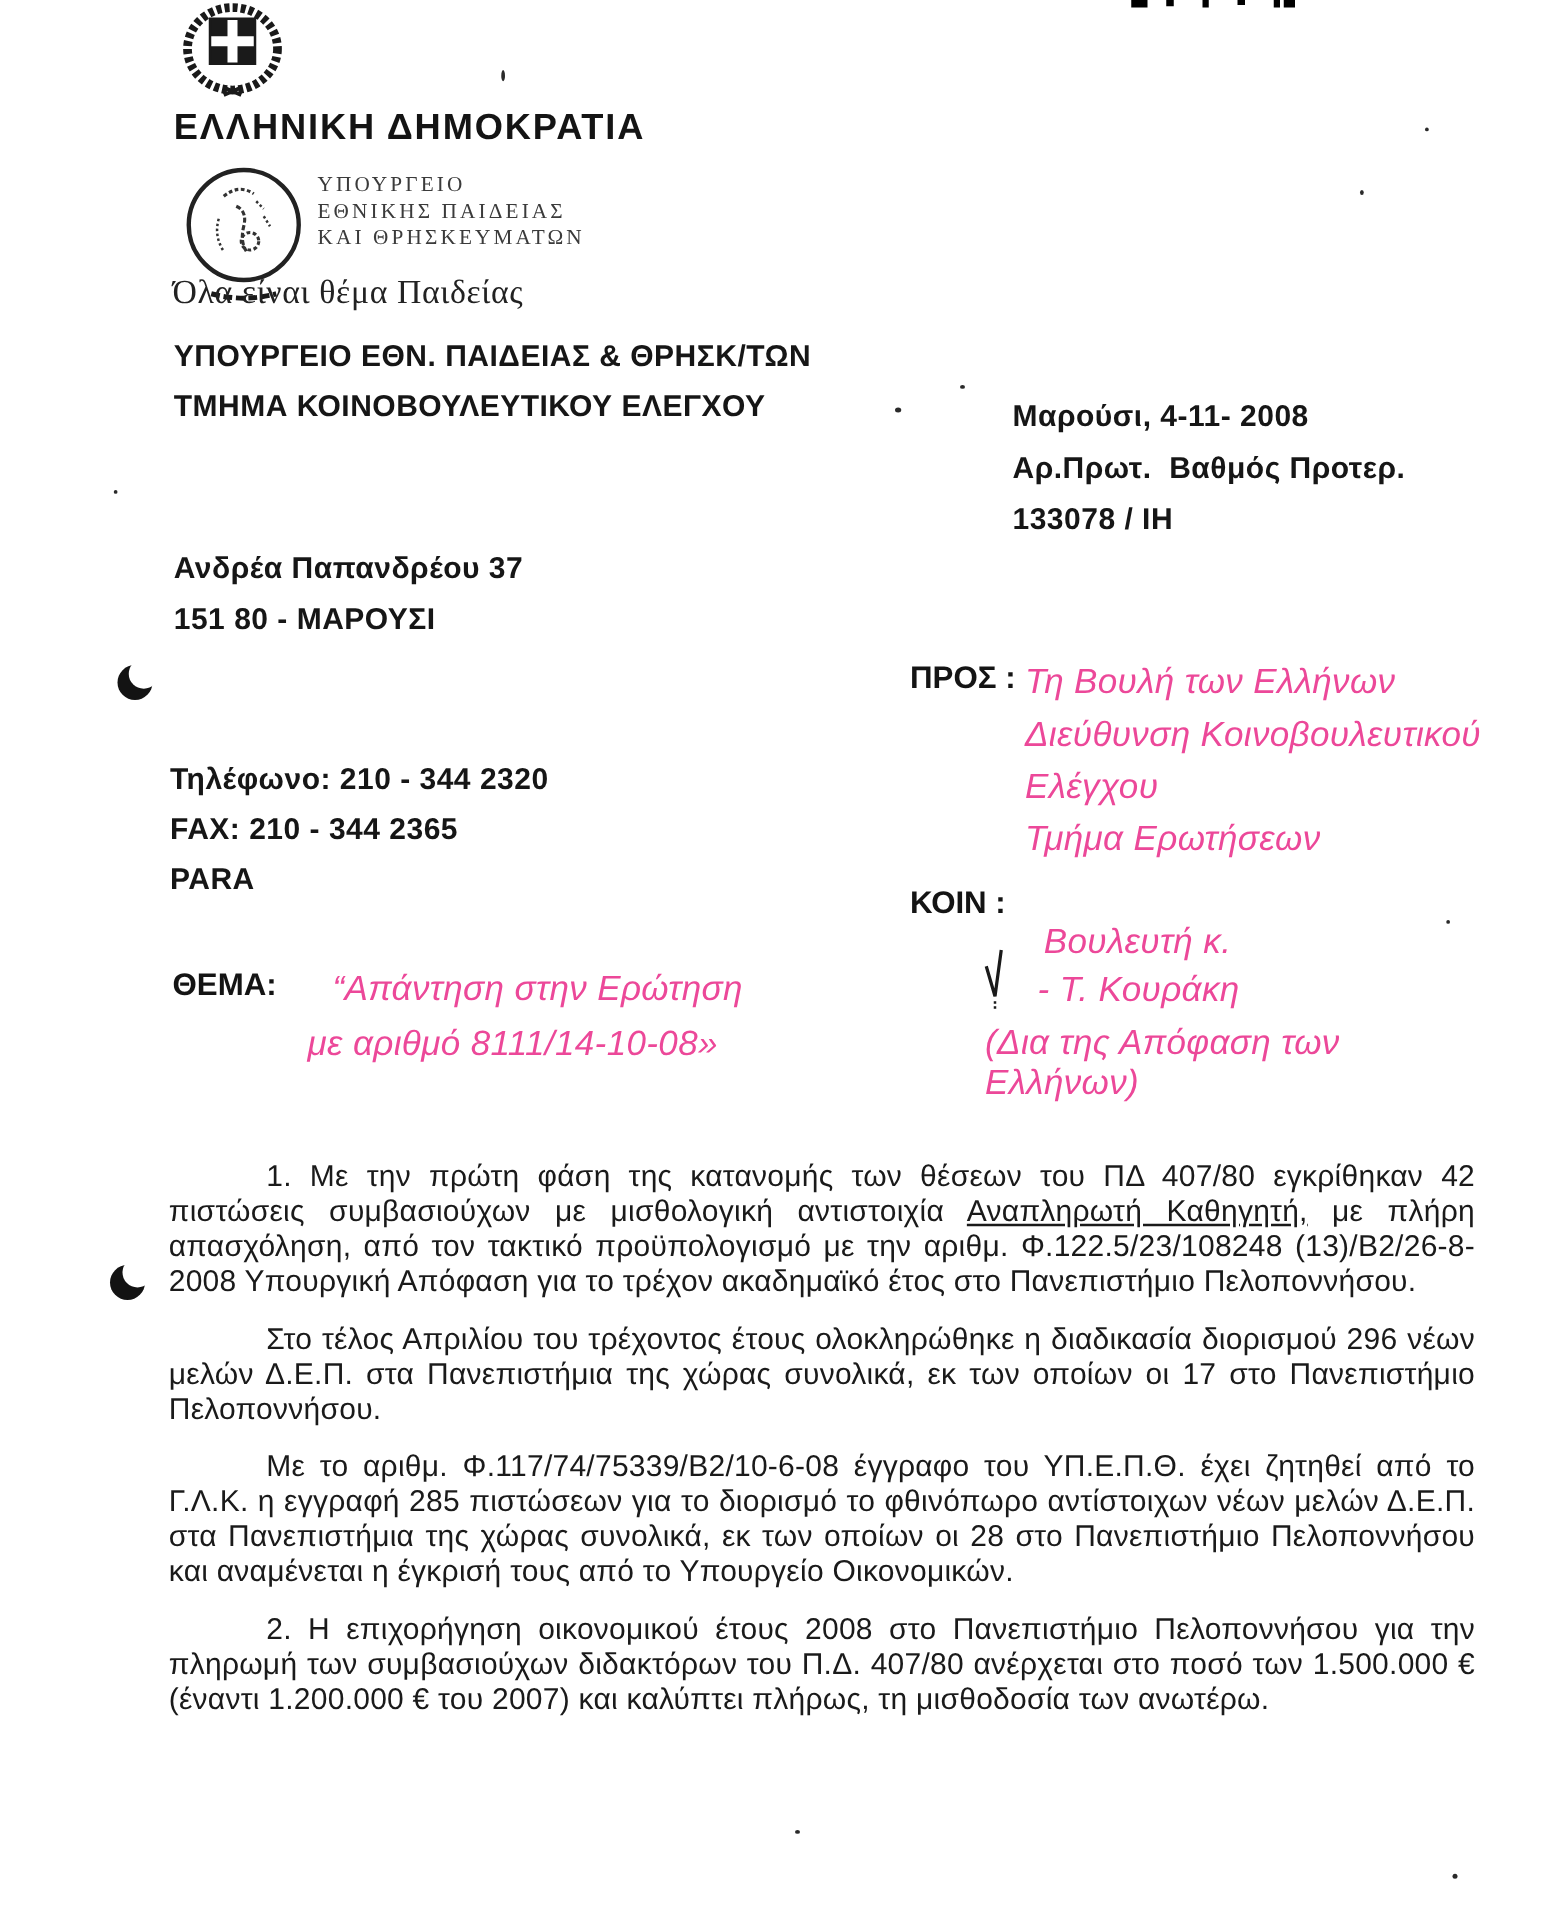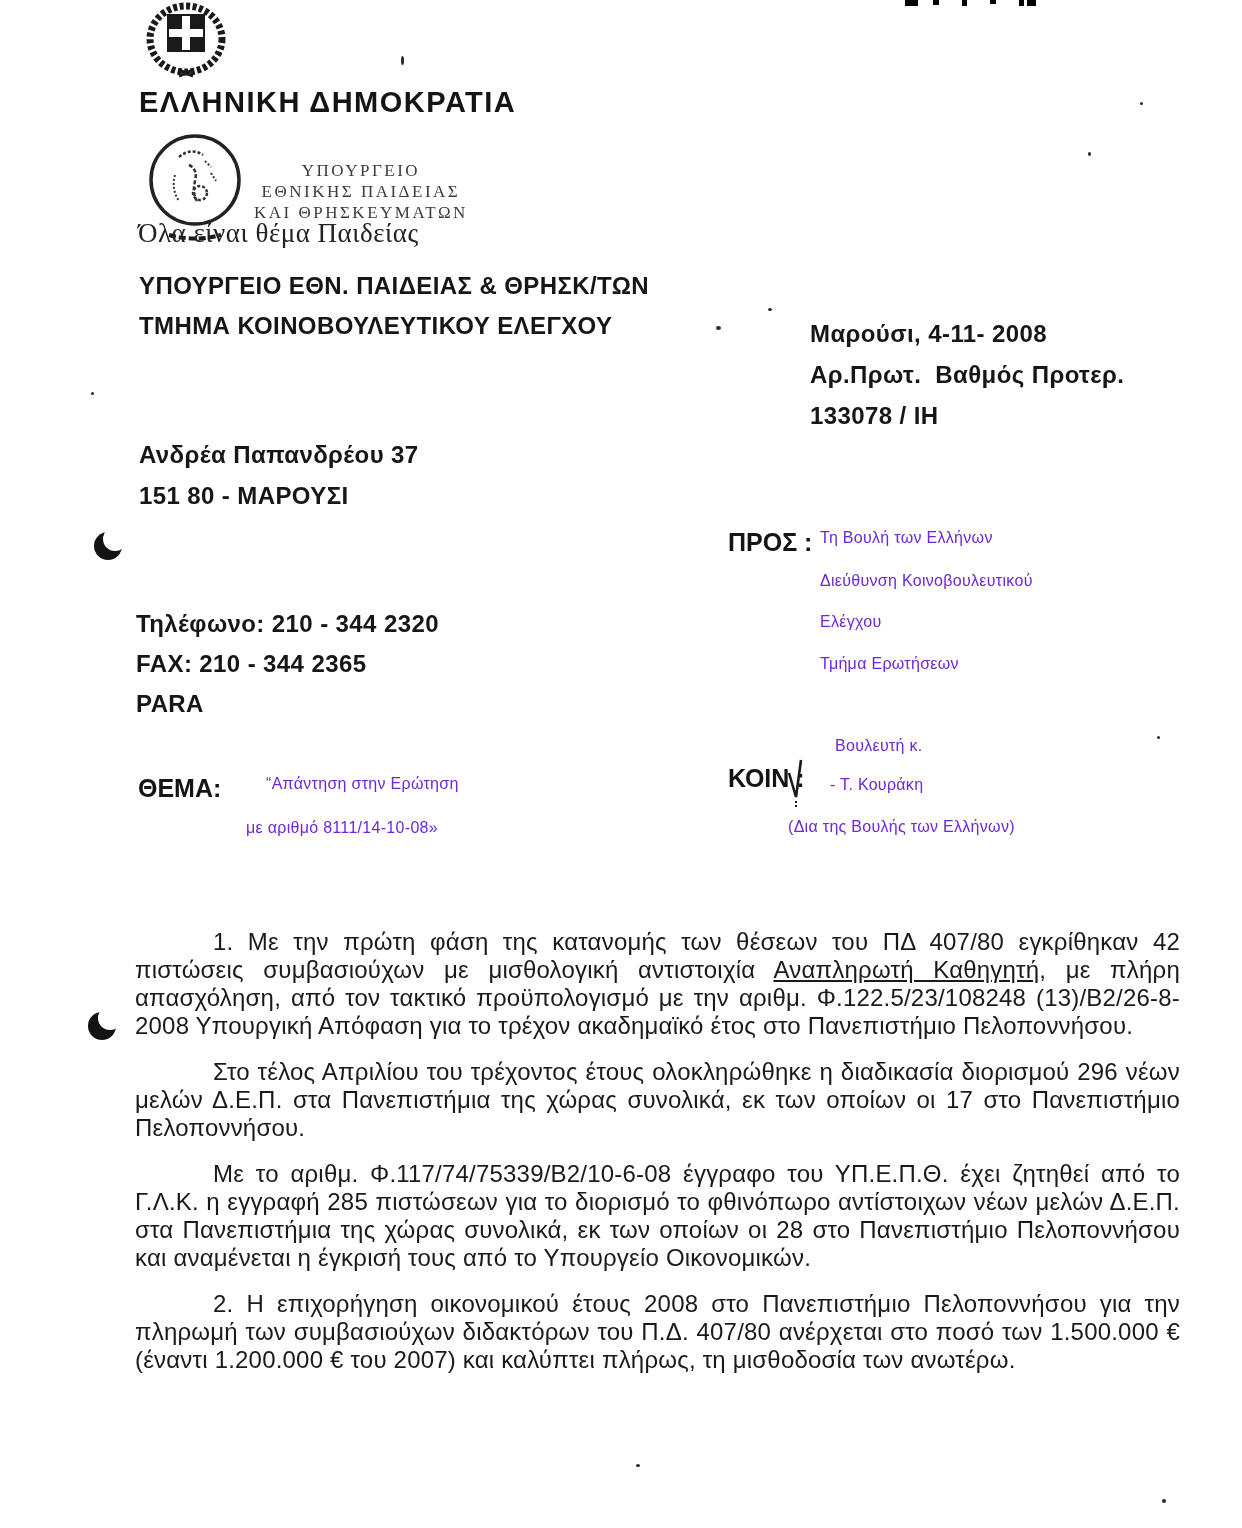--- a/index.html
+++ b/index.html
@@ -13,21 +13,21 @@
     font-family: "Liberation Sans", sans-serif;
     color: #161616;
   }
   .abs { position: absolute; }
   .ws-pre { white-space: pre; }
   .republic { font-size: 29px; font-weight: bold; letter-spacing: 1.5px; color: #141414; }
   .ministry-lines { font-family: "Liberation Serif", serif; font-size: 17px; line-height: 21px;
                     letter-spacing: 2.5px; color: #3b3b3b; text-transform: uppercase; }
   .slogan { font-family: "Liberation Serif", serif; font-size: 27px; color: #222; letter-spacing: 0.5px; }
   .hline { font-size: 24px; font-weight: bold; letter-spacing: 0.4px; color: #161616; }
-  .pline { font-size: 16px; color: #6d28d9; letter-spacing: 0.3px; }
+  .pline { font-size: 28px; color: #ec4899; letter-spacing: 0.3px; font-style: italic; }
   .label { font-size: 25px; font-weight: bold; color: #141414; }
   .body-block {
     position: absolute; left: 135px; top: 928px; width: 1045px;
     font-size: 24px; line-height: 28px; letter-spacing: 0.2px;
     text-align: justify; color: #1a1a1a;
   }
   .body-block p { margin: 0 0 18px 0; text-indent: 78px; }
   .u { text-decoration: underline; }
   .speck { position: absolute; background: #2a2a2a; border-radius: 50%; }
   .topmark { position: absolute; top: 0; background: #000; }
@@ -58,21 +58,21 @@
   <svg class="abs" style="left:145px; top:131px;" width="100" height="112" viewBox="0 0 100 112">
     <circle cx="50" cy="49" r="44" fill="none" stroke="#222" stroke-width="3.5"></circle>
     <path d="M34 26 q12 -10 24 -2" fill="none" stroke="#333" stroke-width="2.5" stroke-dasharray="3 2"></path>
     <path d="M44 34 q9 4 6 16 q-3 12 2 20" fill="none" stroke="#333" stroke-width="2.5" stroke-dasharray="4 2"></path>
     <circle cx="55" cy="62" r="7" fill="none" stroke="#333" stroke-width="2.5" stroke-dasharray="3 2"></circle>
     <path d="M30 44 q-4 14 4 26" fill="none" stroke="#333" stroke-width="2" stroke-dasharray="2 2"></path>
     <path d="M60 30 l6 6 M66 42 l5 8" stroke="#333" stroke-width="2" stroke-dasharray="2 2"></path>
     <path d="M24 104 q26 7 52 0" fill="none" stroke="#1a1a1a" stroke-width="4" stroke-dasharray="7 3"></path>
   </svg>
 
-  <div class="abs ministry-lines" style="left:254px; top:160px;text-align:center;">
+  <div class="abs ministry-lines" style="left:254px; top:137px;">
     <div>ΥΠΟΥΡΓΕΙΟ</div>
     <div>ΕΘΝΙΚΗΣ ΠΑΙΔΕΙΑΣ</div>
     <div>ΚΑΙ ΘΡΗΣΚΕΥΜΑΤΩΝ</div>
   </div>
 
   <div class="abs slogan" style="left:138px; top:218px;">Όλα είναι θέμα Παιδείας</div>
 
   <div class="abs hline" style="left:139px; top:272px;">ΥΠΟΥΡΓΕΙΟ ΕΘΝ. ΠΑΙΔΕΙΑΣ &amp; ΘΡΗΣΚ/ΤΩΝ</div>
   <div class="abs hline" style="left:139px; top:312px;">ΤΜΗΜΑ ΚΟΙΝΟΒΟΥΛΕΥΤΙΚΟΥ ΕΛΕΓΧΟΥ</div>
 
@@ -91,28 +91,28 @@
   <div class="abs label" style="left:728px; top:528px;">ΠΡΟΣ :</div>
   <div class="abs pline" style="left:820px; top:529px;">Τη Βουλή των Ελλήνων</div>
   <div class="abs pline" style="left:820px; top:572px;">Διεύθυνση Κοινοβουλευτικού</div>
   <div class="abs pline" style="left:820px; top:613px;">Ελέγχου</div>
   <div class="abs pline" style="left:820px; top:655px;">Τμήμα Ερωτήσεων</div>
 
   <div class="abs hline" style="left:136px; top:610px;">Τηλέφωνο: 210 - 344 2320</div>
   <div class="abs hline" style="left:136px; top:650px;">FAX: 210 - 344 2365</div>
   <div class="abs hline" style="left:136px; top:690px;">PARA</div>
 
-  <div class="abs label" style="left:728px; top:764px;">ΚΟΙΝ :</div>
+  <div class="abs label" style="left:728px; top:708px;">ΚΟΙΝ :</div>
   <div class="abs pline" style="left:835px; top:737px;">Βουλευτή κ.</div>
   <svg class="abs" style="left:786px; top:757px;" width="24" height="54" viewBox="0 0 24 54">
     <path d="M3 16 L10 40 L15 3" fill="none" stroke="#1a1a1a" stroke-width="2.6"></path>
     <path d="M10 44 L10 50" stroke="#1a1a1a" stroke-width="2" stroke-dasharray="2 2"></path>
   </svg>
   <div class="abs pline" style="left:830px; top:776px;">- Τ. Κουράκη</div>
-  <div class="abs pline" style="left:788px; top:818px;">(Δια της Βουλής των Ελλήνων)</div>
+  <div class="abs pline" style="left:788px; top:818px;">(Δια της Απόφαση των Ελλήνων)</div>
 
   <div class="abs label" style="left:138px; top:774px;">ΘΕΜΑ:</div>
   <div class="abs pline" style="left:230px; top:775px;margin-left:36px;">“Απάντηση στην Ερώτηση</div>
   <div class="abs pline" style="left:246px; top:819px;">με αριθμό 8111/14-10-08»</div>
 
   <div class="body-block">
     <p><span>1. Με την πρώτη φάση της κατανομής των θέσεων του ΠΔ 407/80 εγκρίθηκαν 42 πιστώσεις συμβασιούχων με μισθολογική αντιστοιχία </span><span class="u">Αναπληρωτή Καθηγητή,</span><span> με πλήρη απασχόληση, από τον τακτικό προϋπολογισμό με την αριθμ. Φ.122.5/23/108248 (13)/Β2/26-8-2008 Υπουργική Απόφαση για το τρέχον ακαδημαϊκό έτος στο Πανεπιστήμιο Πελοποννήσου.</span></p>
     <p>Στο τέλος Απριλίου του τρέχοντος έτους ολοκληρώθηκε η διαδικασία διορισμού 296 νέων μελών Δ.Ε.Π. στα Πανεπιστήμια της χώρας συνολικά, εκ των οποίων οι 17 στο Πανεπιστήμιο Πελοποννήσου.</p>
     <p>Με το αριθμ. Φ.117/74/75339/Β2/10-6-08 έγγραφο του ΥΠ.Ε.Π.Θ. έχει ζητηθεί από το Γ.Λ.Κ. η εγγραφή 285 πιστώσεων για το διορισμό το φθινόπωρο αντίστοιχων νέων μελών Δ.Ε.Π. στα Πανεπιστήμια της χώρας συνολικά, εκ των οποίων οι 28 στο Πανεπιστήμιο Πελοποννήσου και αναμένεται η έγκρισή τους από το Υπουργείο Οικονομικών.</p>
     <p>2. Η επιχορήγηση οικονομικού έτους 2008 στο Πανεπιστήμιο Πελοποννήσου για την πληρωμή των συμβασιούχων διδακτόρων του Π.Δ. 407/80 ανέρχεται στο ποσό των 1.500.000 € (έναντι 1.200.000 € του 2007) και καλύπτει πλήρως, τη μισθοδοσία των ανωτέρω.</p>

